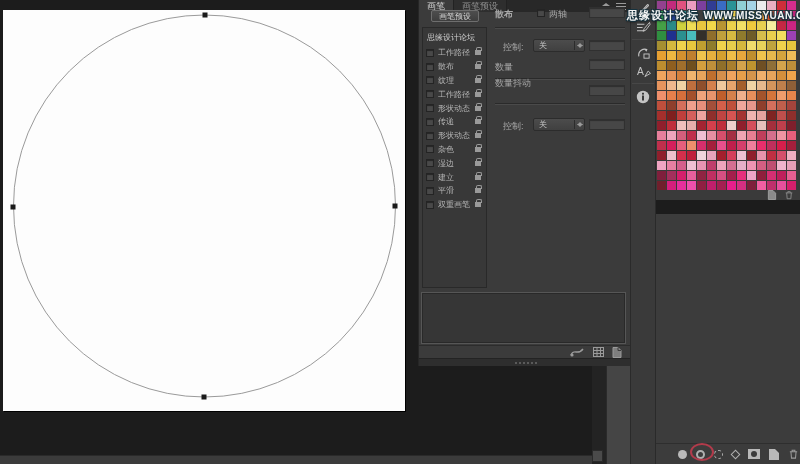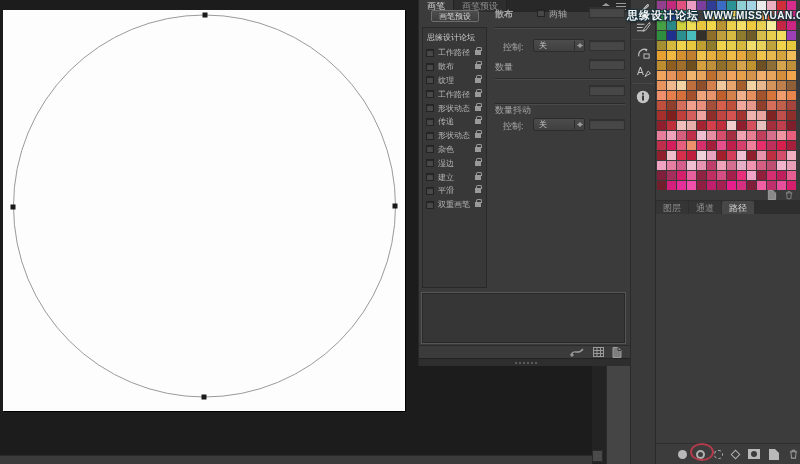--- a/index.html
+++ b/index.html
@@ -210,21 +210,21 @@
       <div class="dropdown" style="left:42px;top:39px;">
         <span>关</span>
         <span class="dd-arrows"></span>
       </div>
       <div class="val-box" style="left:98px;top:40px;"></div>
 
       <div class="sc-label" style="left:4px;top:61px;">数量</div>
       <div class="val-box" style="left:98px;top:59px;"></div>
       <div class="track" style="left:4px;top:78px;"></div>
 
-      <div class="sc-label" style="left:4px;top:104px;">数量抖动</div>
+      <div class="sc-label" style="left:4px;top:77px;">数量抖动</div>
       <div class="val-box" style="left:98px;top:85px;"></div>
       <div class="track" style="left:4px;top:103px;"></div>
 
       <div class="sc-label" style="left:12px;top:120px;">控制:</div>
       <div class="dropdown" style="left:42px;top:118px;">
         <span>关</span>
         <span class="dd-arrows"></span>
       </div>
       <div class="val-box" style="left:98px;top:119px;"></div>
     </div>
@@ -557,25 +557,20 @@
     <div class="sw-bottombar">
       <svg width="10" height="10" viewBox="0 0 10 11">
         <path d="M1 0.5h5l3 3v7H1z" fill="#8a8a8a" stroke="#a0a0a0"></path>
       </svg>
       <svg width="10" height="10" viewBox="0 0 12 12">
         <path d="M2 3.5h8 M4.5 3.5V2h3v1.5 M3.2 3.5l.6 7h4.4l.6-7" fill="none" stroke="#8a8a8a" stroke-width="1.1"></path>
       </svg>
     </div>
   </div>
 
-  <div class="ptabs">
-    <div class="ptab">图层</div>
-    <div class="ptab">通道</div>
-    <div class="ptab active">路径</div>
-  </div>
 
   <div class="paths-panel">
     <div class="paths-bottombar">
       <div class="pi pi-fill"></div>
       <div class="pi pi-stroke"></div>
       <div class="pi pi-sel"></div>
       <div class="pi pi-diamond"></div>
       <div class="pi pi-mask"></div>
       <div class="pi pi-new"></div>
       <svg class="pi" width="11" height="12" viewBox="0 0 12 12">

